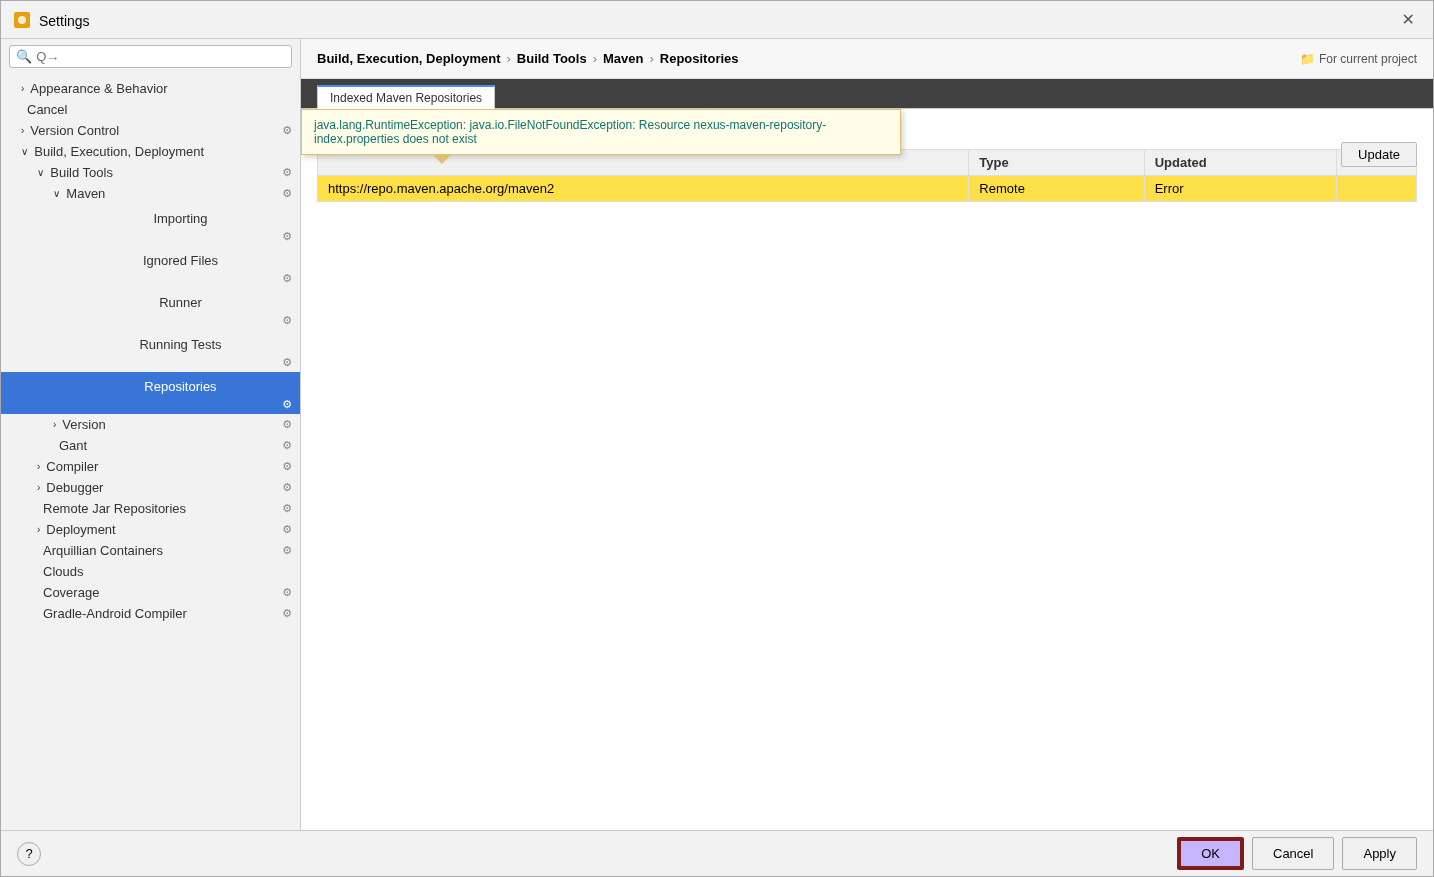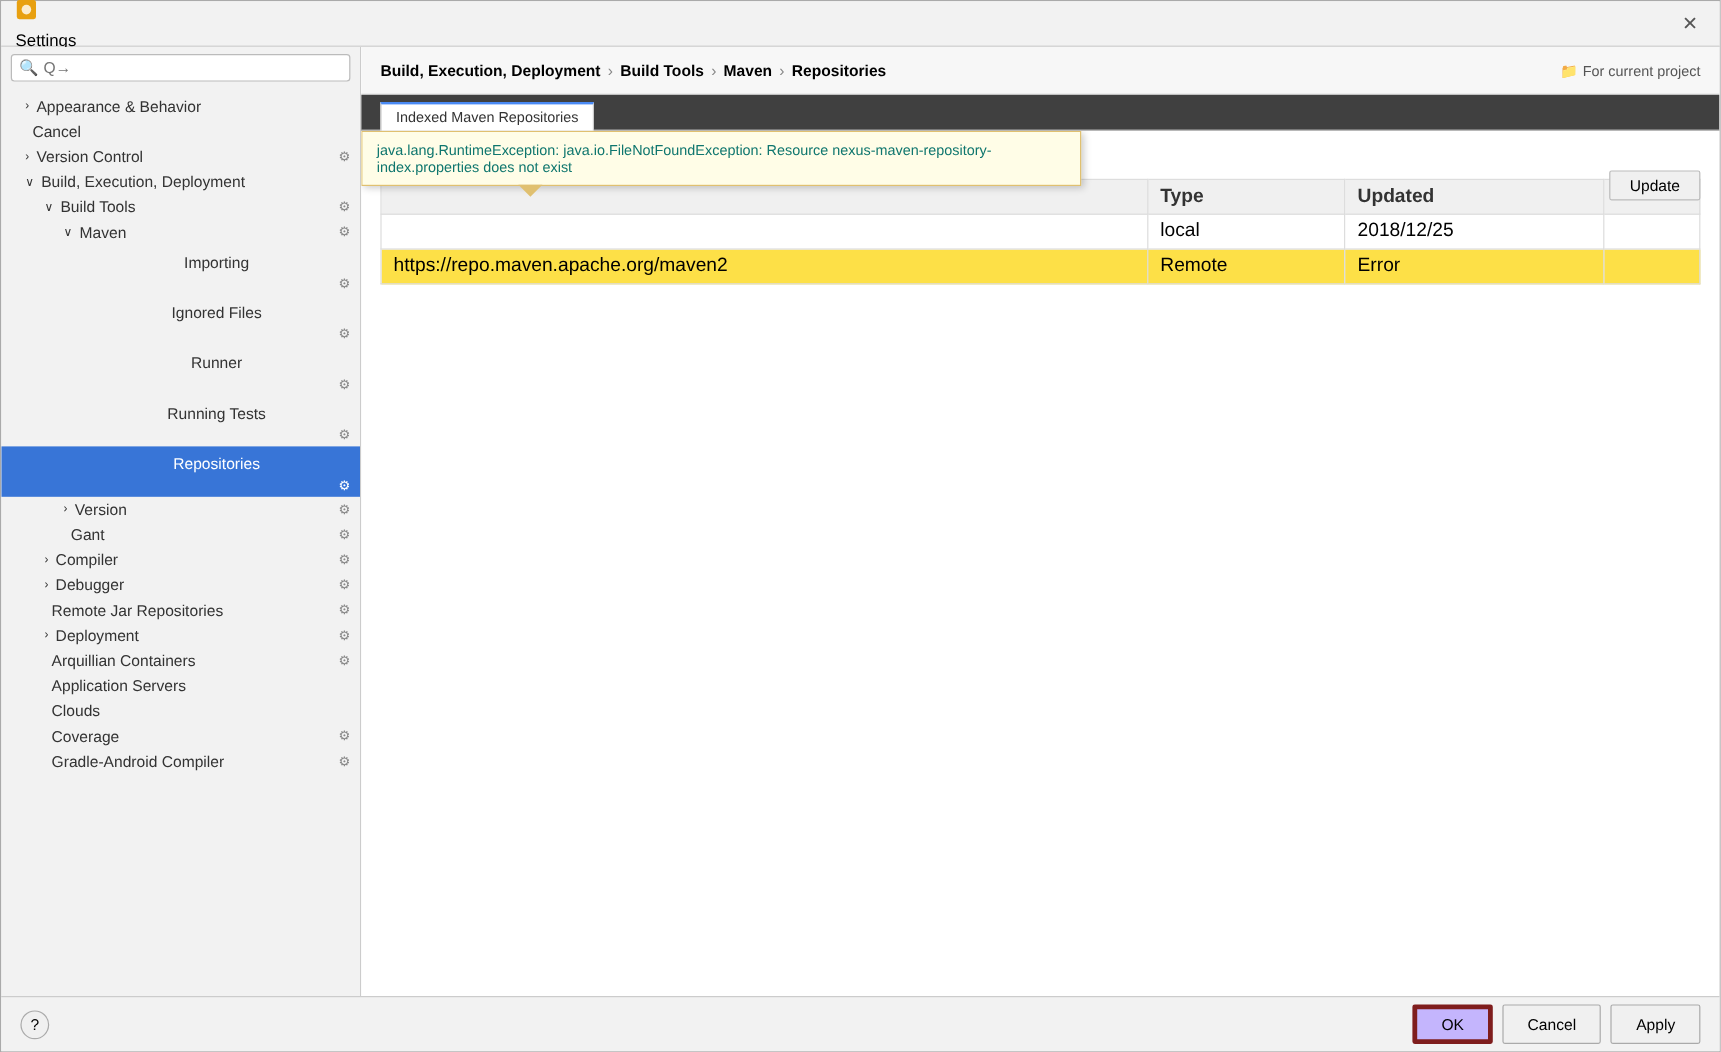--- a/index.html
+++ b/index.html
@@ -19,23 +19,22 @@
       display: flex;
       align-items: center;
       justify-content: space-between;
       background: #f2f2f2;
       padding: 8px 12px;
       border-bottom: 1px solid #ccc;
       height: 38px;
     }
     .title-bar-left {
       display: flex;
-      align-items: flex-start;
+      align-items: flex-end;
       gap: 8px;
-      flex-direction: column;
     }
     .title-icon {
       width: 18px;
       height: 18px;
     }
     .title-text {
       font-size: 14px;
       font-weight: normal;
       color: #000;
     }
@@ -216,21 +215,21 @@
       left: 130px;
       border-left: 10px solid transparent;
       border-right: 10px solid transparent;
       border-top: 10px solid #e0c070;
     }
 
     
     .repo-table {
       width: 100%;
       border-collapse: collapse;
-      font-size: 16px;
+      font-size: 13px;
       margin-top: 0;
     }
     .repo-table th {
       background: #f0f0f0;
       border: 1px solid #ddd;
       padding: 5px 10px;
       text-align: left;
       font-weight: 600;
       color: #333;
     }
@@ -433,24 +432,20 @@
           <span>Deployment</span>
           <span class="settings-icon">⚙</span>
         </div>
 
         <div class="tree-item indent-2">
           <span class="chevron"></span>
           <span>Arquillian Containers</span>
           <span class="settings-icon">⚙</span>
         </div>
 
-        <div class="tree-item indent-2">
-          <span class="chevron"></span>
-          <span>Application Servers</span>
-        </div>
 
         <div class="tree-item indent-2">
           <span class="chevron"></span>
           <span>Clouds</span>
         </div>
 
         <div class="tree-item indent-2">
           <span class="chevron"></span>
           <span>Coverage</span>
           <span class="settings-icon">⚙</span>
@@ -502,26 +497,20 @@
           <table class="repo-table">
             <thead>
               <tr>
                 <th></th>
                 <th>Type</th>
                 <th>Updated</th>
                 <th style="width:80px;"></th>
               </tr>
             </thead>
             <tbody>
-              <tr class="row-normal">
-                <td></td>
-                <td>local</td>
-                <td>2018/12/25</td>
-                <td></td>
-              </tr>
               <tr class="row-error">
                 <td>https://repo.maven.apache.org/maven2</td>
                 <td>Remote</td>
                 <td>Error</td>
                 <td></td>
               </tr>
             </tbody>
           </table>
         </div>
       </div>

